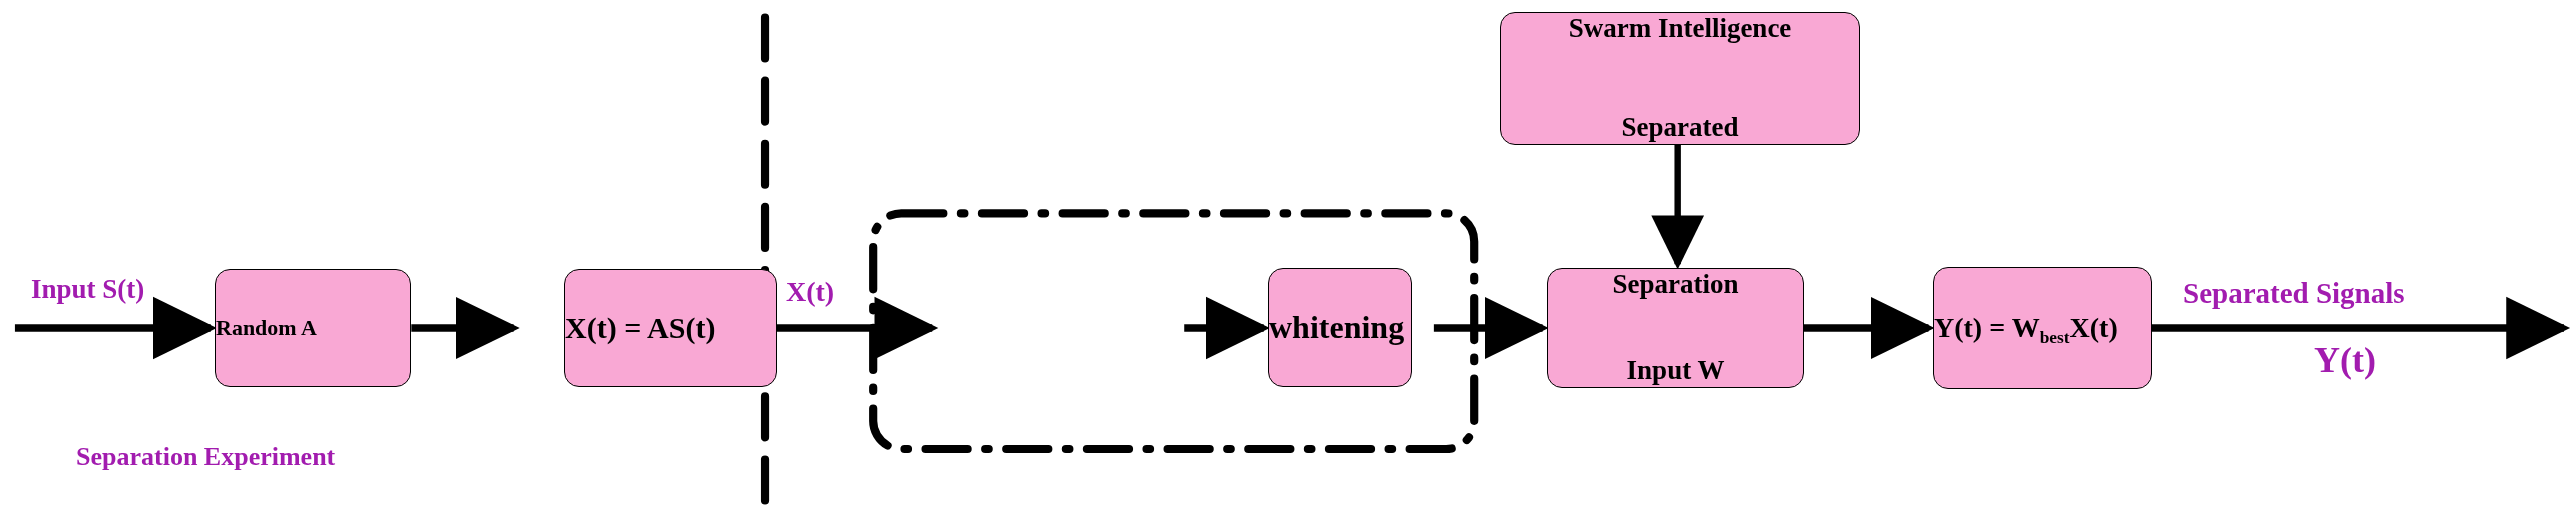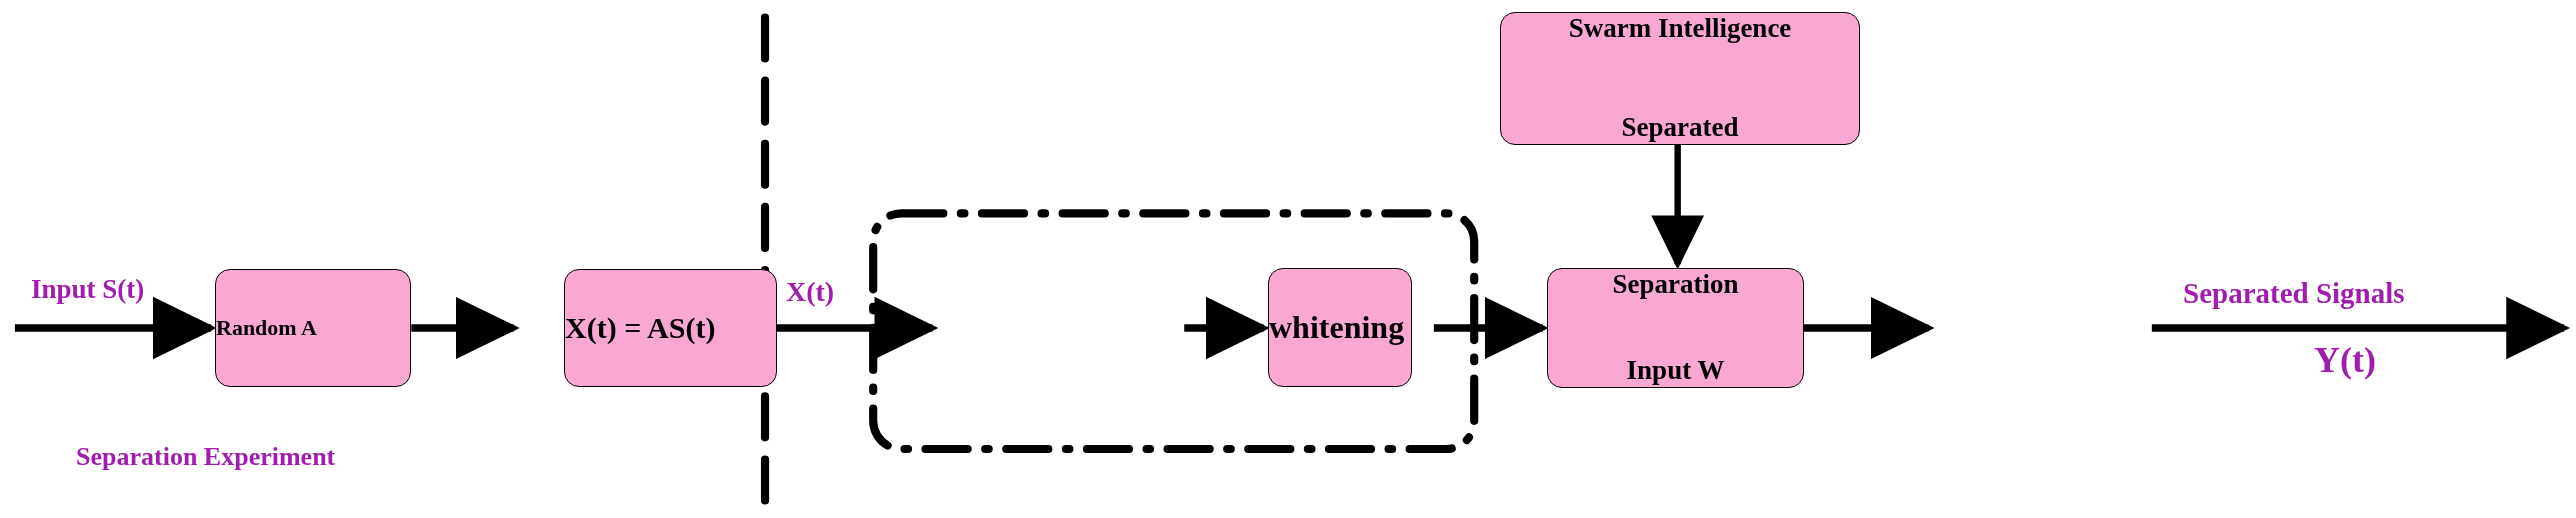--- a/index.html
+++ b/index.html
@@ -105,20 +105,23 @@
   <div class="node" style="left:1547px; top:268px; width:257px; height:120px; font-size:27px; flex-direction:column;">
     <span>Separation</span>
     <span>Input W</span>
   </div>
 
   <div class="node" style="left:1500px; top:11.7px; width:360px; height:133px; font-size:27px; flex-direction:column;">
     <span>Swarm Intelligence</span>
     <span>Separated</span>
   </div>
 
+  <div class="node" style="left:1933px; top:267px; width:219px; height:122px; font-size:28px;">
+    <span class="nowrap"><span>Y(t)  = W</span><span class="sub">best</span><span>X(t)</span></span>
+  </div>
 
   <div class="label" style="left:31px; top:275px; font-size:27px;">Input S(t)</div>
 
   <div class="label" style="left:76px; top:443px; font-size:26px;">Separation Experiment</div>
 
   <div class="label" style="left:786px; top:277px; font-size:28px;">X(t)</div>
 
   <div class="label" style="left:2183px; top:278px; font-size:29px;">Separated Signals</div>
 
   <div class="label" style="left:2314px; top:342px; font-size:36px;">Y(t)</div>

